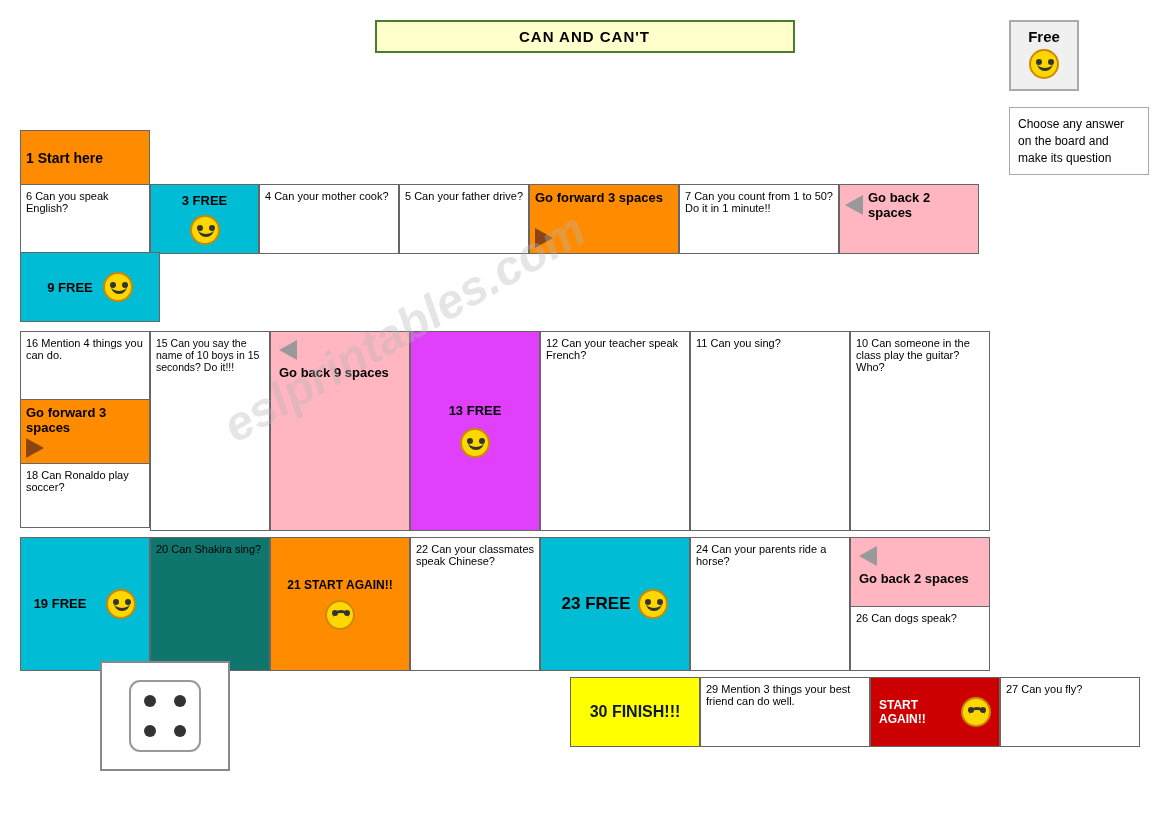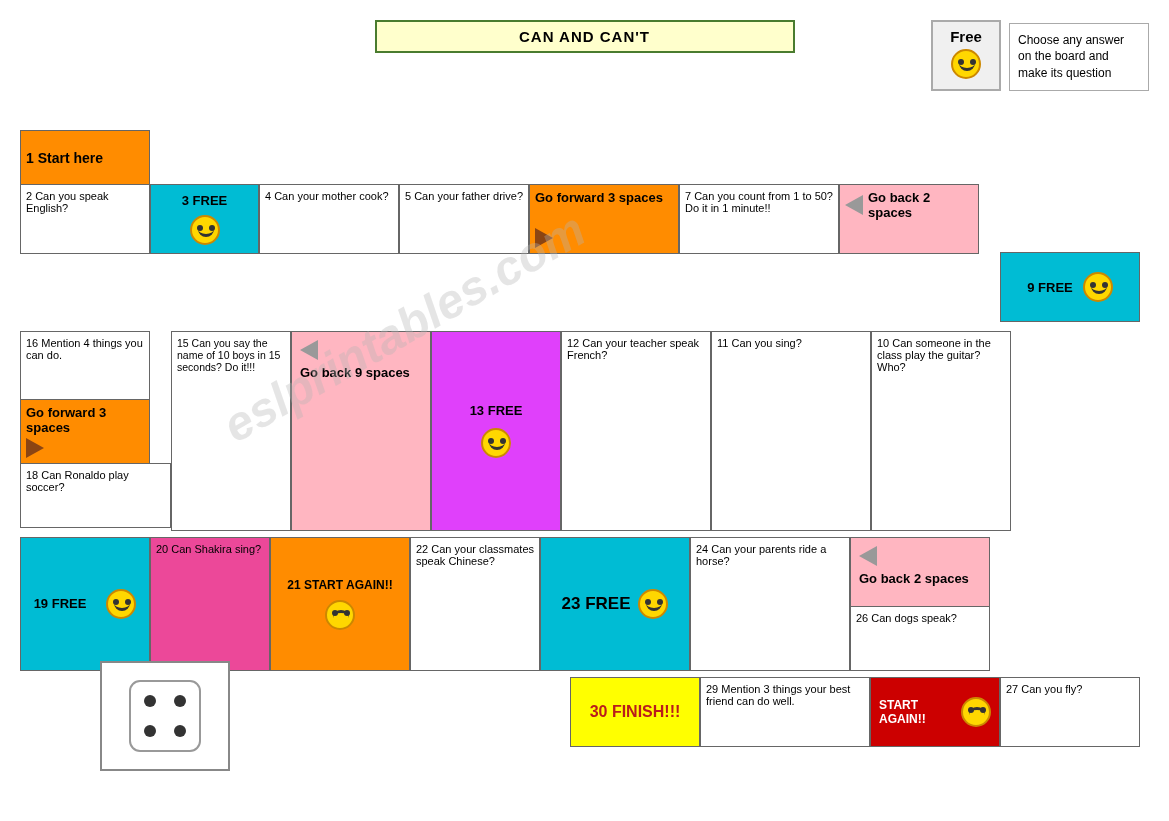--- a/index.html
+++ b/index.html
@@ -32,22 +32,23 @@
       font-weight: bold;
       letter-spacing: 1px;
     }
 
     
     .free-card-container {
       position: absolute;
       top: 20px;
       right: 20px;
       display: flex;
-      align-items: flex-end;
-      gap: 8px;
+      align-items: flex-start;
+      gap: 16px;
+      flex-direction: column;
     }
     .free-card {
       border: 2px solid #aaa;
       background: #f0f0f0;
       padding: 6px 10px;
       text-align: center;
       width: 70px;
     }
     .free-card .free-label {
       font-weight: bold;
@@ -221,21 +222,21 @@
 
     <div class="grid-row">
       <div class="gc" style="background:#ff8c00; width:130px; min-height:55px; font-weight:bold; font-size:14px; justify-content:center;">
         <span>1 Start here</span>
       </div>
     </div>
 
     <div class="grid-row" style="margin-top:-1.5px;">
 
       <div class="gc" style="background:#fff; width:130px; min-height:70px;">
-        <span>2 Can you speak English?</span>
+        <span>6 Can you speak English?</span>
       </div>
 
       <div class="gc" style="background:#00bcd4; width:109px; min-height:70px; align-items:center; justify-content:space-between; flex-direction:column; padding:8px;">
         <span style="font-weight:bold; font-size:13px;">3 FREE</span>
         <div class="smiley-face"></div>
       </div>
 
       <div class="gc" style="background:#fff; width:140px; min-height:70px;">
         <span>4 Can your mother cook?</span>
       </div>
@@ -254,21 +255,21 @@
       </div>
 
       <div class="gc" style="background:#ffb6c1; width:140px; min-height:70px; justify-content:space-between;">
         <div style="display:flex; align-items:center; gap:5px;">
           <div class="arrow-l"></div>
           <span style="font-weight:bold; font-size:13px;">Go back 2 spaces</span>
         </div>
       </div>
     </div>
 
-    <div class="grid-row" style="margin-top:-1.5px; justify-content:flex-end;">
+    <div class="grid-row" style="margin-top:-1.5px; ">
       <div class="gc" style="background:#00bcd4; width:140px; min-height:70px; align-items:center; flex-direction:row; gap:10px; justify-content:center; padding:8px;">
         <span style="font-weight:bold; font-size:13px;">9 FREE</span>
         <div class="smiley-face"></div>
       </div>
     </div>
 
     <div style="height: 10px;"></div>
 
     <div class="grid-row" style="margin-top:-1.5px;">
 
@@ -276,21 +277,21 @@
 
         <div class="gc" style="background:#fff; width:130px; min-height:70px;">
           <span>16 Mention 4 things you can do.</span>
         </div>
 
         <div class="gc" style="background:#ff8c00; width:130px; min-height:65px; justify-content:space-between; margin-top:-1.5px;">
           <span style="font-weight:bold; font-size:13px; color:#000;">Go forward 3 spaces</span>
           <div class="arrow-r" style="margin-top:2px;"></div>
         </div>
 
-        <div class="gc" style="background:#fff; width:151px; min-height:65px; margin-top:-1.5px;">
+        <div class="gc" style="background:#fff; width:130px; min-height:65px; margin-top:-1.5px;">
           <span>18 Can Ronaldo play soccer?</span>
         </div>
       </div>
 
       <div class="gc" style="background:#fff; width:120px; min-height:200px; font-size:10.5px;">
         <span>15 Can you say the name of 10 boys in 15 seconds? Do it!!!</span>
       </div>
 
       <div class="gc" style="background:#ffb6c1; width:140px; min-height:200px; justify-content:flex-start; padding:8px;">
         <div style="display:flex; align-items:center; gap:5px; flex-wrap:wrap;">
@@ -319,21 +320,21 @@
 
     <div style="height: 8px;"></div>
 
     <div class="grid-row" style="margin-top:-1.5px;">
 
       <div class="gc" style="background:#00bcd4; width:130px; min-height:70px; align-items:center; justify-content:center; flex-direction:row; gap:20px; padding:8px;">
         <span style="font-weight:bold; font-size:13px;">19 FREE</span>
         <div class="smiley-face"></div>
       </div>
 
-      <div class="gc" style="background:#ec4899; width:120px; min-height:70px;">
+      <div class="gc" style="background:#0f766e; width:120px; min-height:70px;">
         <span>20 Can Shakira sing?</span>
       </div>
 
       <div class="gc" style="background:#ff8c00; width:140px; min-height:70px; align-items:center; justify-content:center; flex-direction:column; gap:8px; padding:8px;">
         <span style="font-weight:bold; font-size:12px; color:#000;">21 START AGAIN!!</span>
         <div class="sad-face"></div>
       </div>
 
       <div class="gc" style="background:#fff; width:130px; min-height:70px;">
         <span>22 Can your classmates speak Chinese?</span>
@@ -360,21 +361,21 @@
           <span>26 Can dogs speak?</span>
         </div>
       </div>
     </div>
 
     <div style="height: 8px;"></div>
 
     <div class="grid-row" style="margin-top:-1.5px; justify-content:flex-end;">
 
       <div class="gc" style="background:#ffff00; width:130px; min-height:70px; justify-content:center; align-items:center;">
-        <span style="font-weight:bold; font-size:16px; color:#b91c1c;">30 FINISH!!!</span>
+        <span style="font-weight:bold; font-size:16px; color:#0f172a;">30 FINISH!!!</span>
       </div>
 
       <div class="gc" style="background:#fff; width:170px; min-height:70px;">
         <span>29 Mention 3 things your best friend can do well.</span>
       </div>
 
       <div class="gc" style="background:#cc0000; width:130px; min-height:70px; align-items:center; justify-content:center; flex-direction:row; gap:8px; padding:8px;">
         <span style="font-weight:bold; font-size:12px; color:#fff;">START AGAIN!!</span>
         <div class="sad-face"></div>
       </div>

